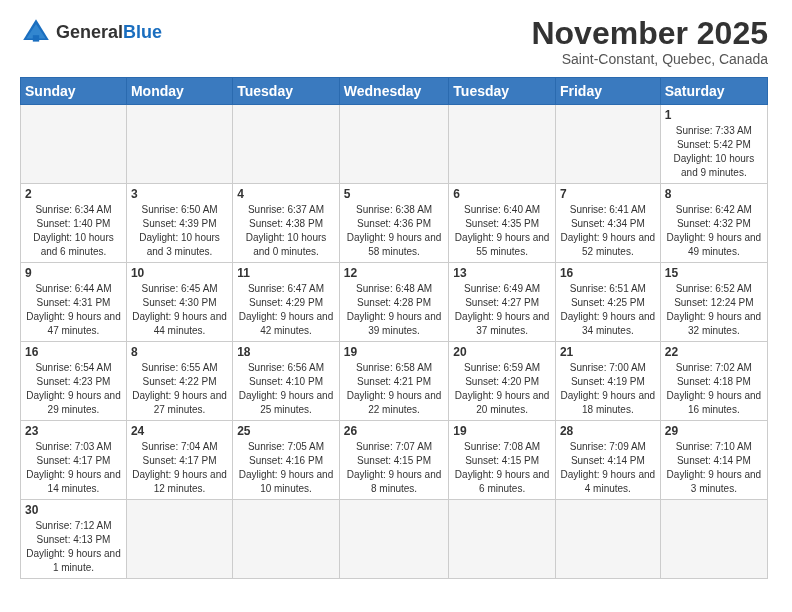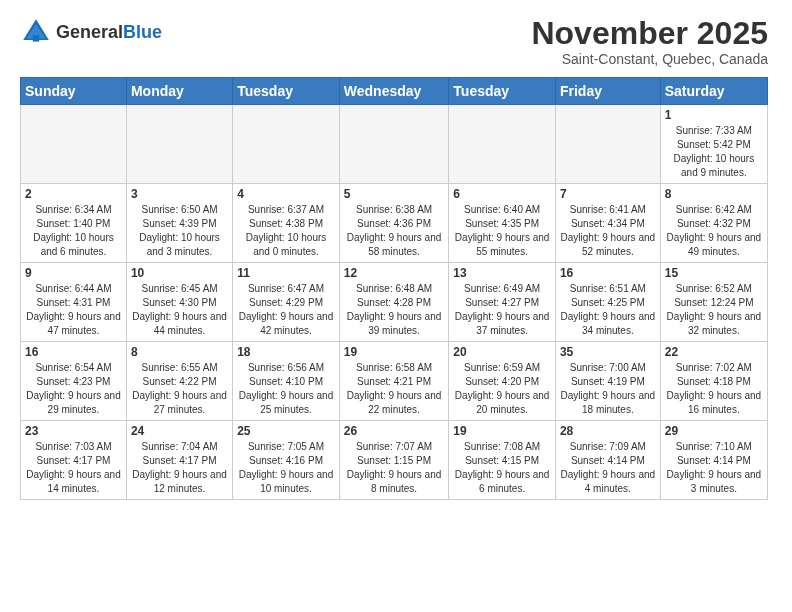--- a/index.html
+++ b/index.html
@@ -275,21 +275,21 @@
 and 22 minutes.</div>
           </td>
           <td>
             <span class="day-number">20</span>
             <div class="day-info">Sunrise: 6:59 AM
 Sunset: 4:20 PM
 Daylight: 9 hours
 and 20 minutes.</div>
           </td>
           <td>
-            <span class="day-number">35</span>
+            <span class="day-number">21</span>
             <div class="day-info">Sunrise: 7:00 AM
 Sunset: 4:19 PM
 Daylight: 9 hours
 and 18 minutes.</div>
           </td>
           <td>
             <span class="day-number">22</span>
             <div class="day-info">Sunrise: 7:02 AM
 Sunset: 4:18 PM
 Daylight: 9 hours
@@ -314,21 +314,21 @@
           <td>
             <span class="day-number">25</span>
             <div class="day-info">Sunrise: 7:05 AM
 Sunset: 4:16 PM
 Daylight: 9 hours
 and 10 minutes.</div>
           </td>
           <td>
             <span class="day-number">26</span>
             <div class="day-info">Sunrise: 7:07 AM
-Sunset: 1:15 PM
+Sunset: 4:15 PM
 Daylight: 9 hours
 and 8 minutes.</div>
           </td>
           <td>
             <span class="day-number">19</span>
             <div class="day-info">Sunrise: 7:08 AM
 Sunset: 4:15 PM
 Daylight: 9 hours
 and 6 minutes.</div>
           </td>
@@ -339,16 +339,31 @@
 Daylight: 9 hours
 and 4 minutes.</div>
           </td>
           <td>
             <span class="day-number">29</span>
             <div class="day-info">Sunrise: 7:10 AM
 Sunset: 4:14 PM
 Daylight: 9 hours
 and 3 minutes.</div>
           </td>
+        </tr>
+        <tr class="last-row">
+          <td>
+            <span class="day-number">30</span>
+            <div class="day-info">Sunrise: 7:12 AM
+Sunset: 4:13 PM
+Daylight: 9 hours
+and 1 minute.</div>
+          </td>
+          <td class="empty"></td>
+          <td class="empty"></td>
+          <td class="empty"></td>
+          <td class="empty"></td>
+          <td class="empty"></td>
+          <td class="empty"></td>
         </tr>
       </tbody>
   </table>
 </div>
 
 </body></html>

